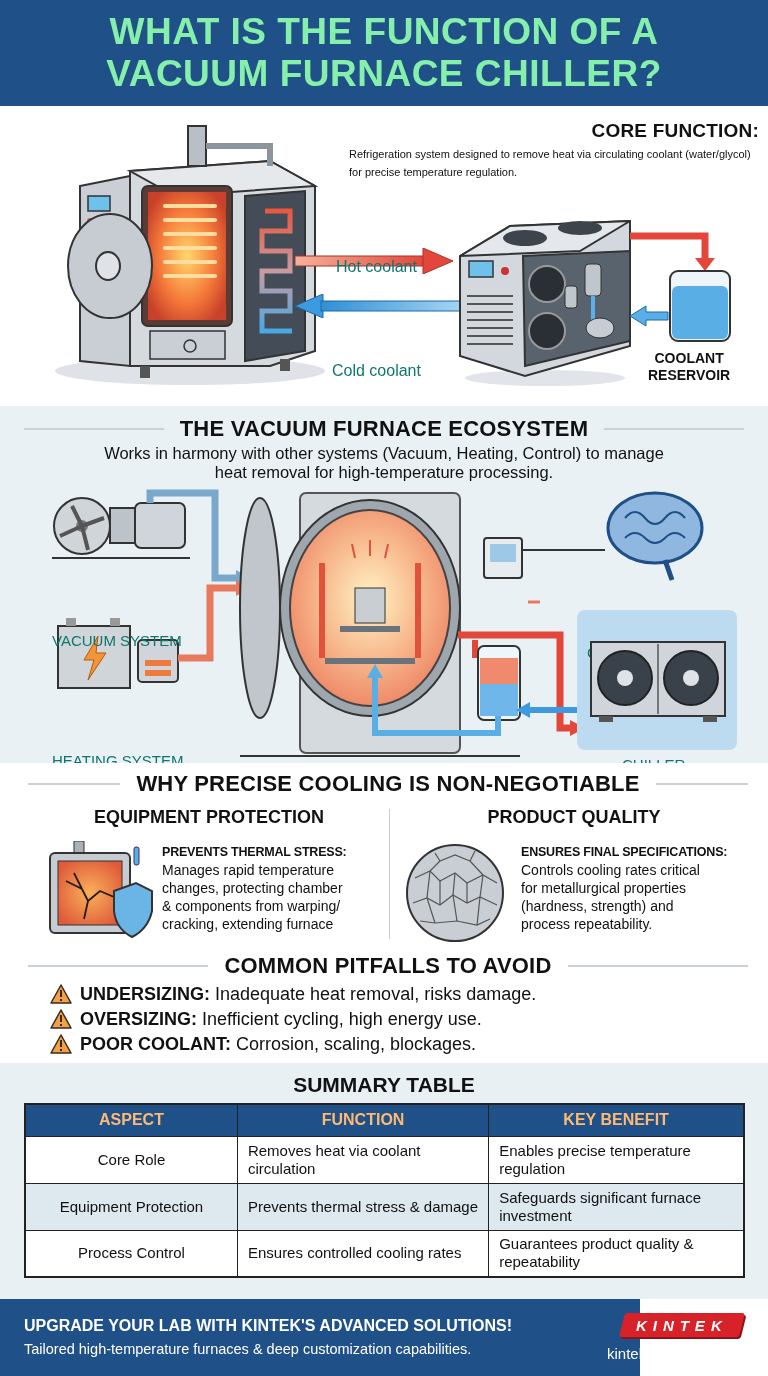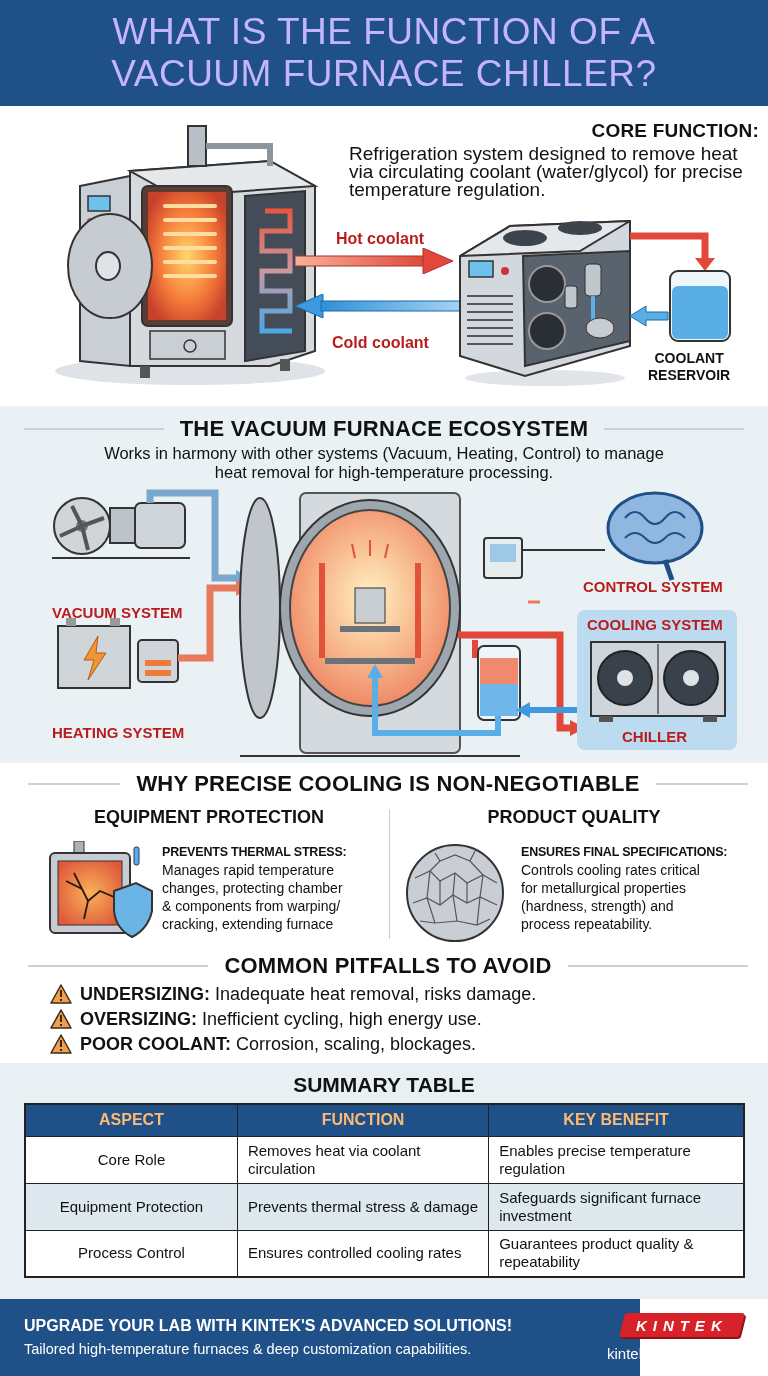--- a/index.html
+++ b/index.html
@@ -1,27 +1,27 @@
 <!DOCTYPE html>
 <html><head>
 <meta charset="utf-8">
 <style>
   * { box-sizing: border-box; margin: 0; padding: 0; }
   html, body { width: 768px; height: 1376px; overflow: hidden; background: #fff; }
   body { font-family: "Liberation Sans", "DejaVu Sans", sans-serif; color: #111; position: relative; }
 
   .header { position: absolute; left: 0; top: 0; width: 768px; height: 106px; background: #1f5087; display: flex; align-items: center; justify-content: center; }
-  .header h1 { color: #c4b5fd; font-size: 37px; line-height: 42px; font-weight: 400; text-align: center; letter-spacing: 0.5px; }
+  .header h1 { color: #86efac; font-size: 37px; line-height: 42px; font-weight: 700; text-align: center; letter-spacing: 0.5px; }
 
   .sec1 { position: absolute; left: 0; top: 106px; width: 768px; height: 300px; background: #fff; }
   .core { position: absolute; left: 349px; top: 14px; width: 410px; }
   .core .title { font-size: 19px; font-weight: 700; letter-spacing: 0.2px; text-align: right; }
-  .core .body { font-size: 19px; line-height: 18px; margin-top: 3px; }
-
-  .lbl { position: absolute; font-size: 16px; font-weight: 700; color: #b91c1c; }
+  .core .body { font-size: 11px; line-height: 18px; margin-top: 3px; }
+
+  .lbl { position: absolute; font-size: 16px; font-weight: 400; color: #0f766e; margin-top: 28px; }
   .lbl-up { position: absolute; font-size: 14px; font-weight: 700; text-align: center; line-height: 17px; }
 
   .sec2 { position: absolute; left: 0; top: 406px; width: 768px; height: 357px; background: #eaf1f5; }
   .sec-title { position: absolute; left: 0; width: 768px; display: flex; align-items: center; justify-content: center; gap: 16px; }
   .sec-title .rule { flex: 1; height: 2px; background: #c9d2d8; }
   .sec-title .rule.l { margin-left: 24px; }
   .sec-title .rule.r { margin-right: 24px; }
   .sec-title h2 { font-size: 22px; font-weight: 700; white-space: nowrap; letter-spacing: 0.2px; }
   .sec2 .sub { position: absolute; left: 20px; top: 38px; width: 728px; text-align: center; font-size: 16.5px; line-height: 19px; }
 

